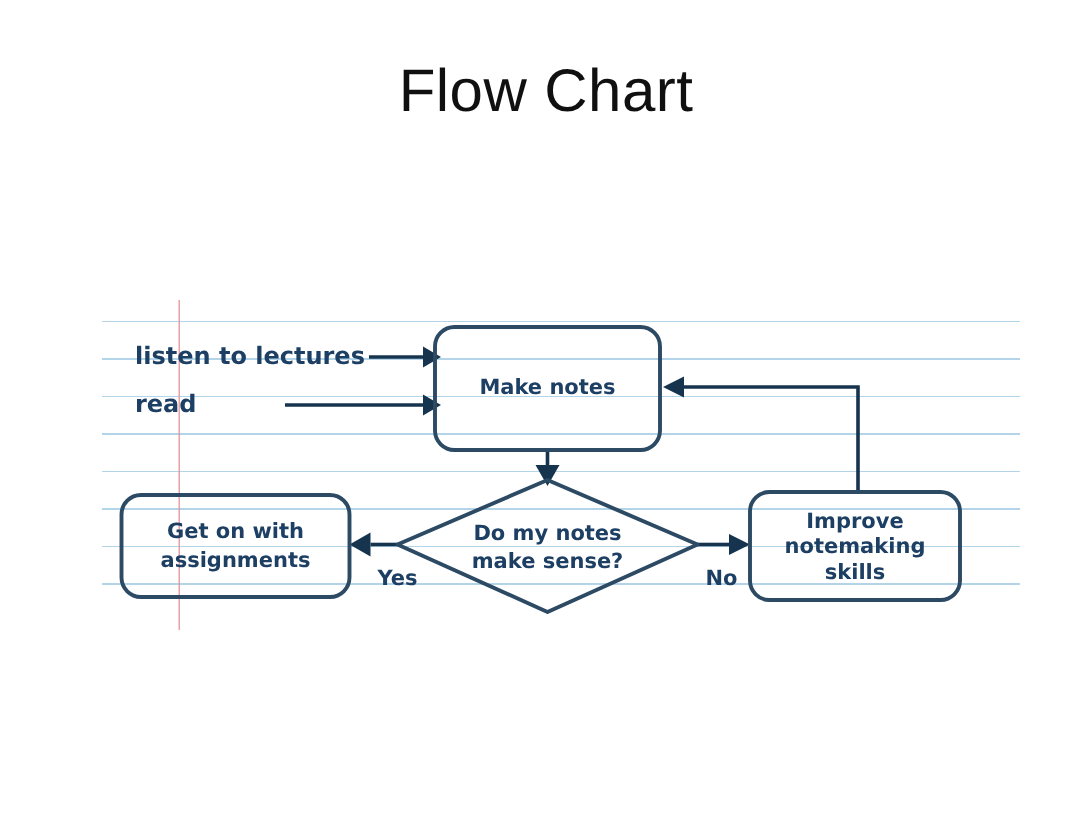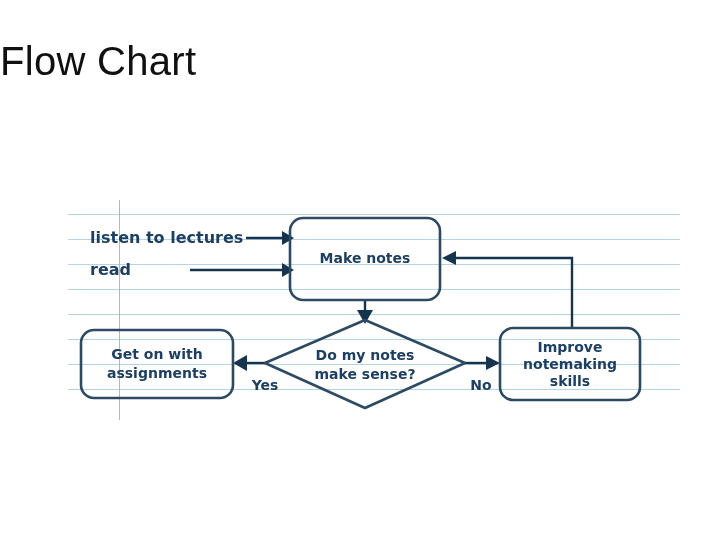--- a/index.html
+++ b/index.html
@@ -23,20 +23,21 @@
     height: 546px;
     background: #ffffff;
   }
 
   
   #slide-title {
     position: absolute;
     left: 0;
     top: 38px;
     width: 728px;
+    text-align: center;
     font-family: "Liberation Sans", sans-serif;
     font-size: 40px;
     font-weight: 400;
     color: #101010;
     letter-spacing: 0.3px;
     line-height: 1.15;
     white-space: pre;
   }
 
   

